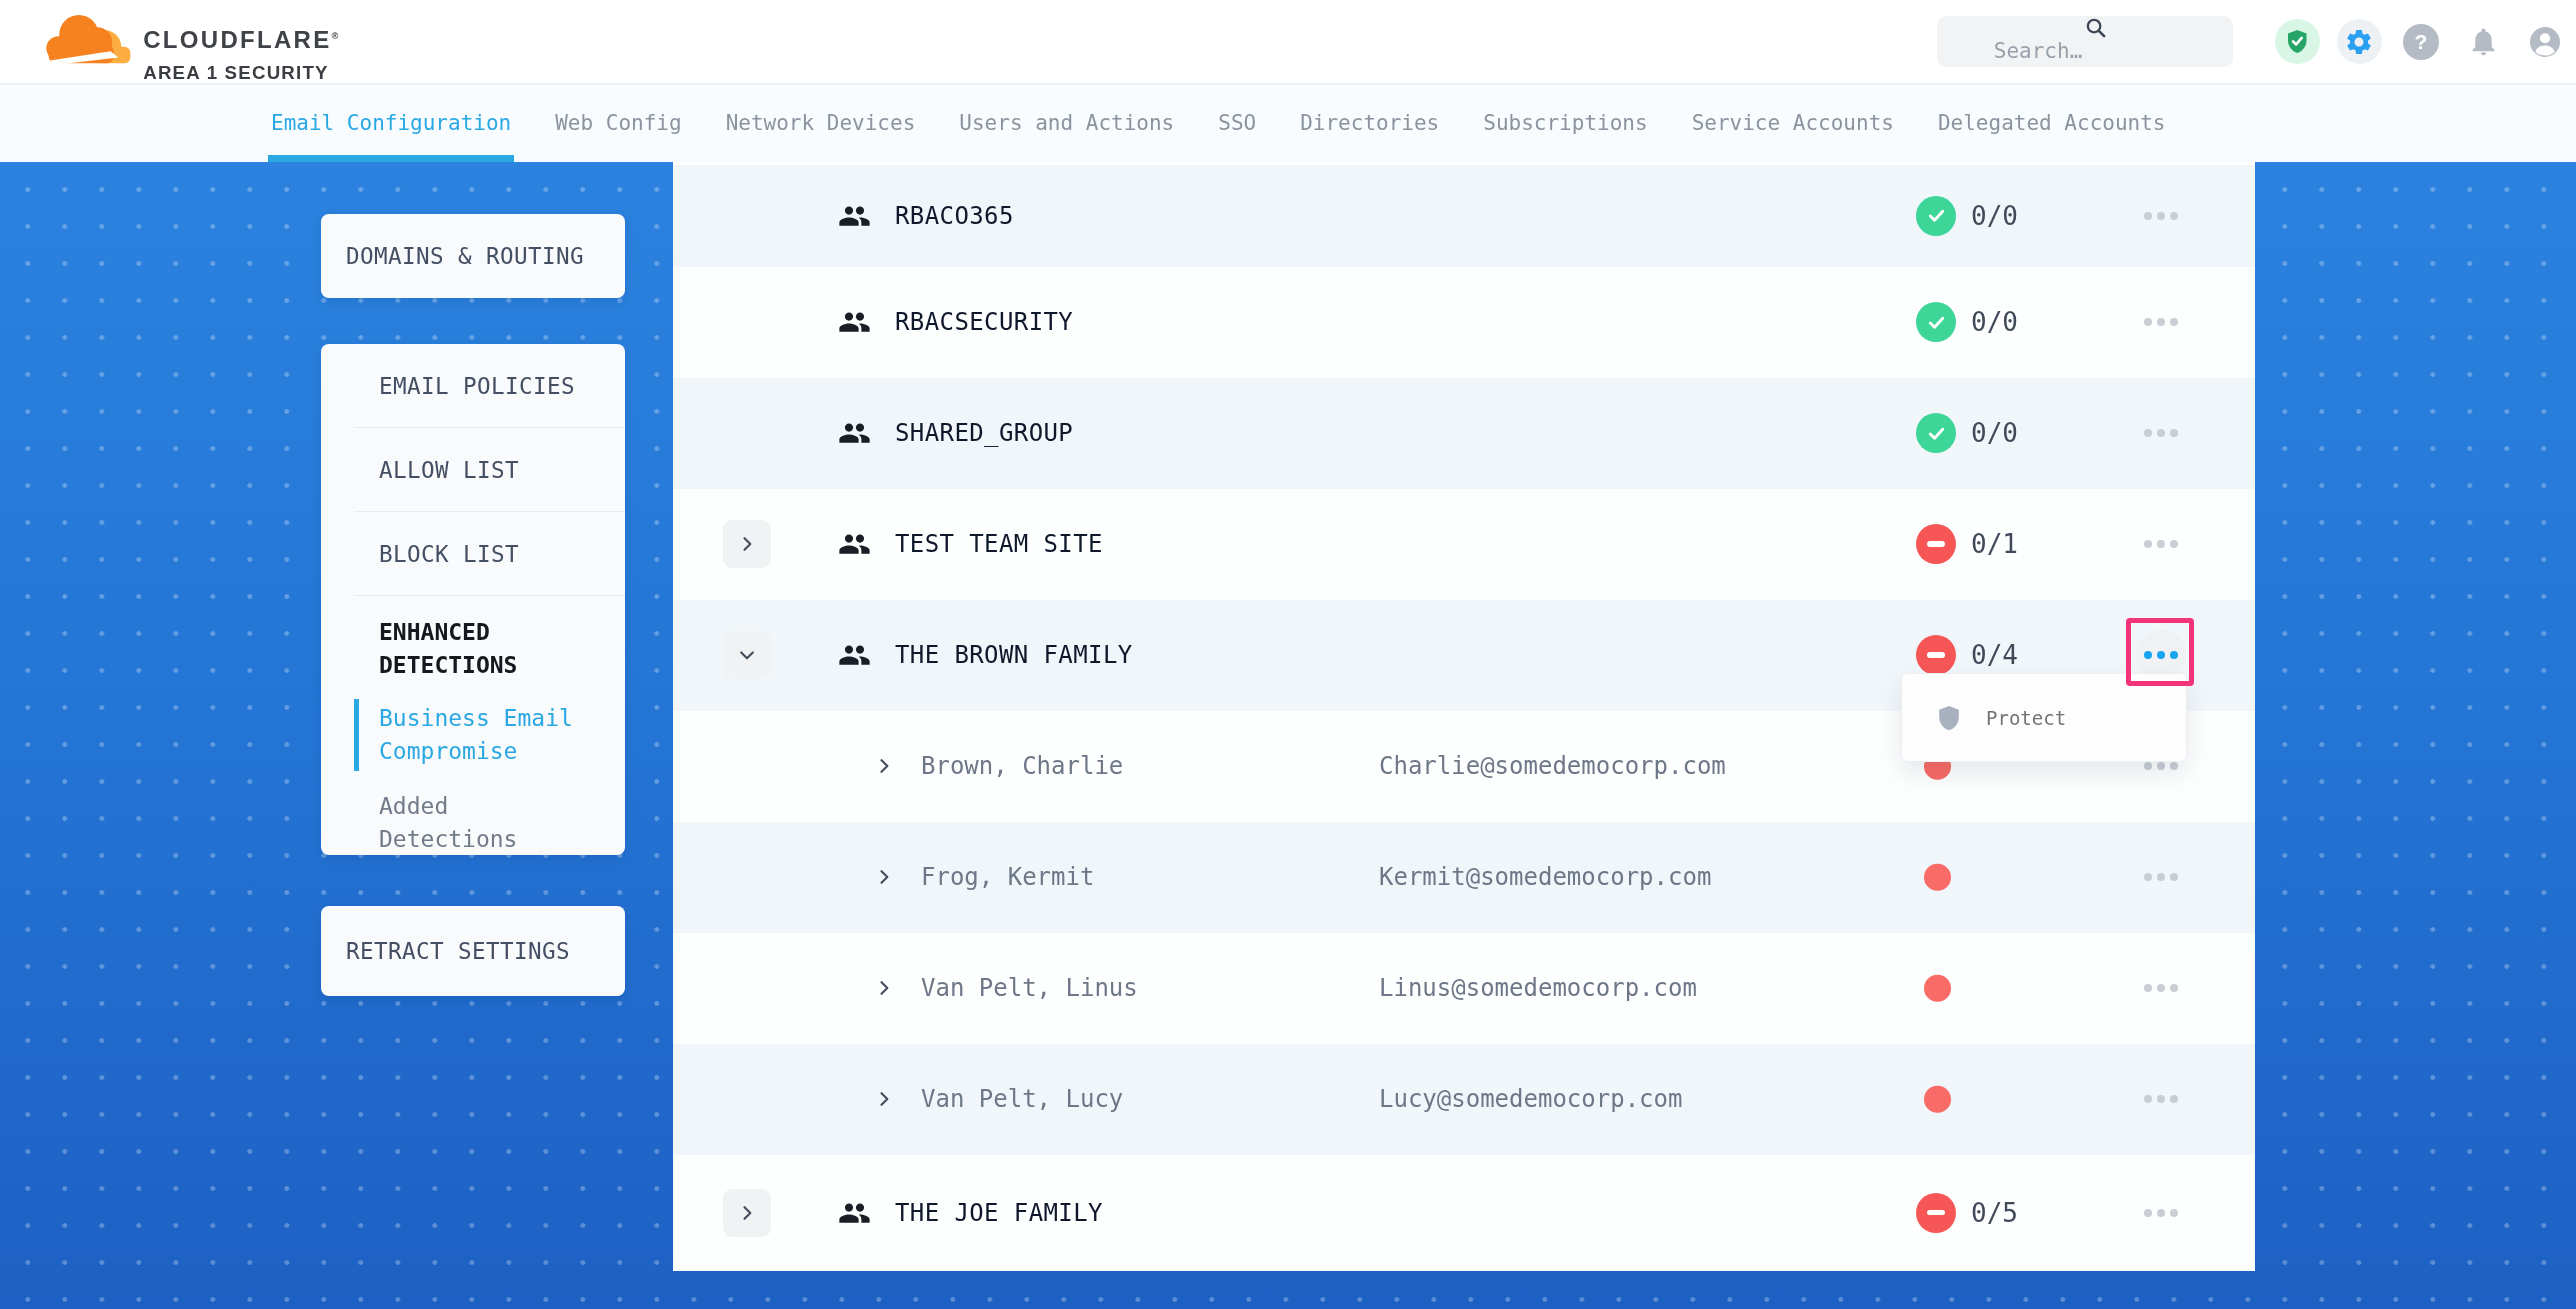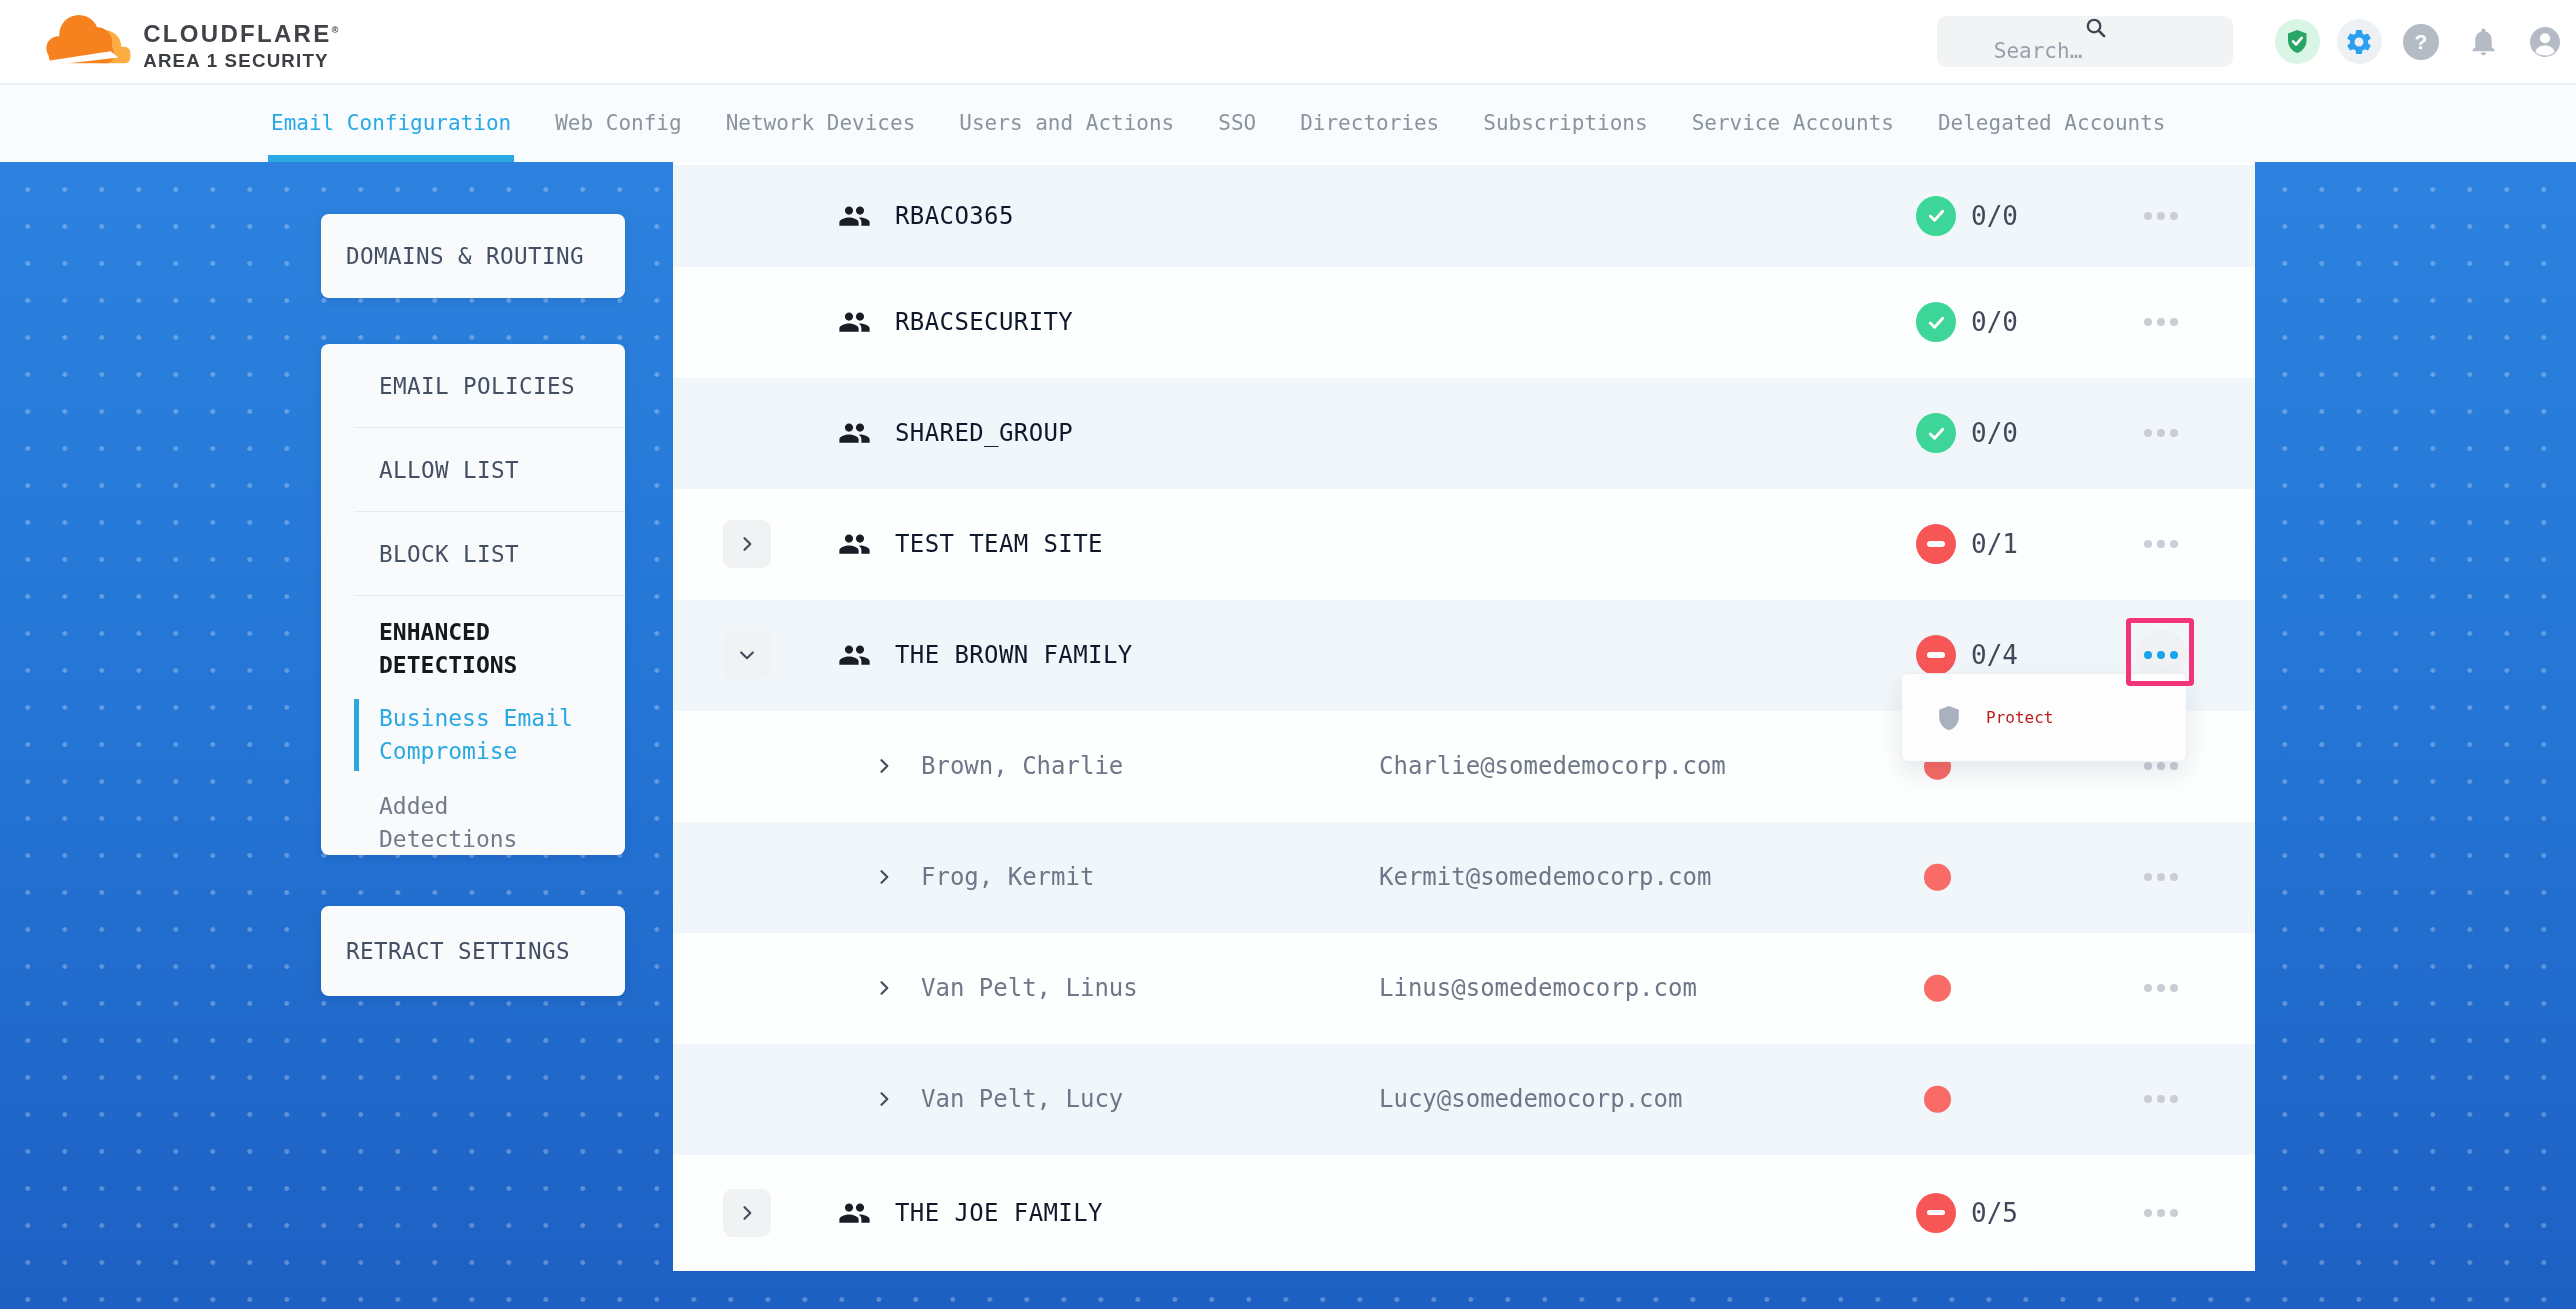--- a/index.html
+++ b/index.html
@@ -16,21 +16,21 @@
   }
 
   
   .header {
     position:absolute; left:0; top:0; width:2576px; height:83px;
     background:#ffffff; box-shadow:0 1.6px 0 rgba(26,40,60,.07); z-index:50;
   }
   .logo { position:absolute; left:45px; top:6.2px; display:flex; align-items:flex-start; }
   .logo svg { width:92px; height:56px; margin-top:6.2px; }
   .logo-text { margin-left:6.2px; font-family:"Liberation Sans", sans-serif; }
-  .brand { font-size:24px; font-weight:bold; color:#3f4246; letter-spacing:2.3px; line-height:31px; margin-top:9.3px;}
+  .brand { font-size:24px; font-weight:bold; color:#3f4246; letter-spacing:2.3px; line-height:42px; margin-top:9.3px;}
   .brand sup { font-size:9.3px; color:#3f4246; }
   .brand-sub { font-size:18.7px; font-weight:bold; color:#3a3d41; letter-spacing:1.2px; line-height:23px; }
   .header-nav { position:absolute; left:359px; top:0; height:83px; display:flex; align-items:center; gap:51px; }
   .header-nav .hnav-item { font-size:19.5px; color:#8d97a1; cursor:pointer; }
   .search-box {
     position:absolute; left:1937px; top:16.3px; width:296px; height:51px;
     background:#f1f3f5; border-radius:9.3px; display:flex; align-items:center; padding-left:20px;flex-direction:column;
   }
   .search-box svg { width:23px; height:23px; }
   .search-box input {
@@ -102,21 +102,21 @@
   .kebab.open i { background:#18a4ef; }
 
   
   .popup {
     position:absolute; left:1901px; top:673px; width:286px; height:89px;
     background:#fdfdfe; border:0.8px solid #eceff2; border-radius:6.2px;
     box-shadow:0 11px 23px rgba(20,40,70,.10); z-index:30;
     display:flex; align-items:center; padding-left:33px; cursor:pointer;
   }
   .popup svg { width:28px; height:28px; }
-  .popup-label { margin-left:23px; font-size:16px; color:#b91c1c; }
+  .popup-label { margin-left:23px; font-size:19px; color:#737373; }
   .annotation {
     position:absolute; left:2126px; top:618px; width:68px; height:68px;
     border:5.4px solid #f43478; border-radius:3.9px; z-index:45; pointer-events:none;
   }
 </style>
 </head>
 <body>
 
 <div class="header">
   <div class="logo">

